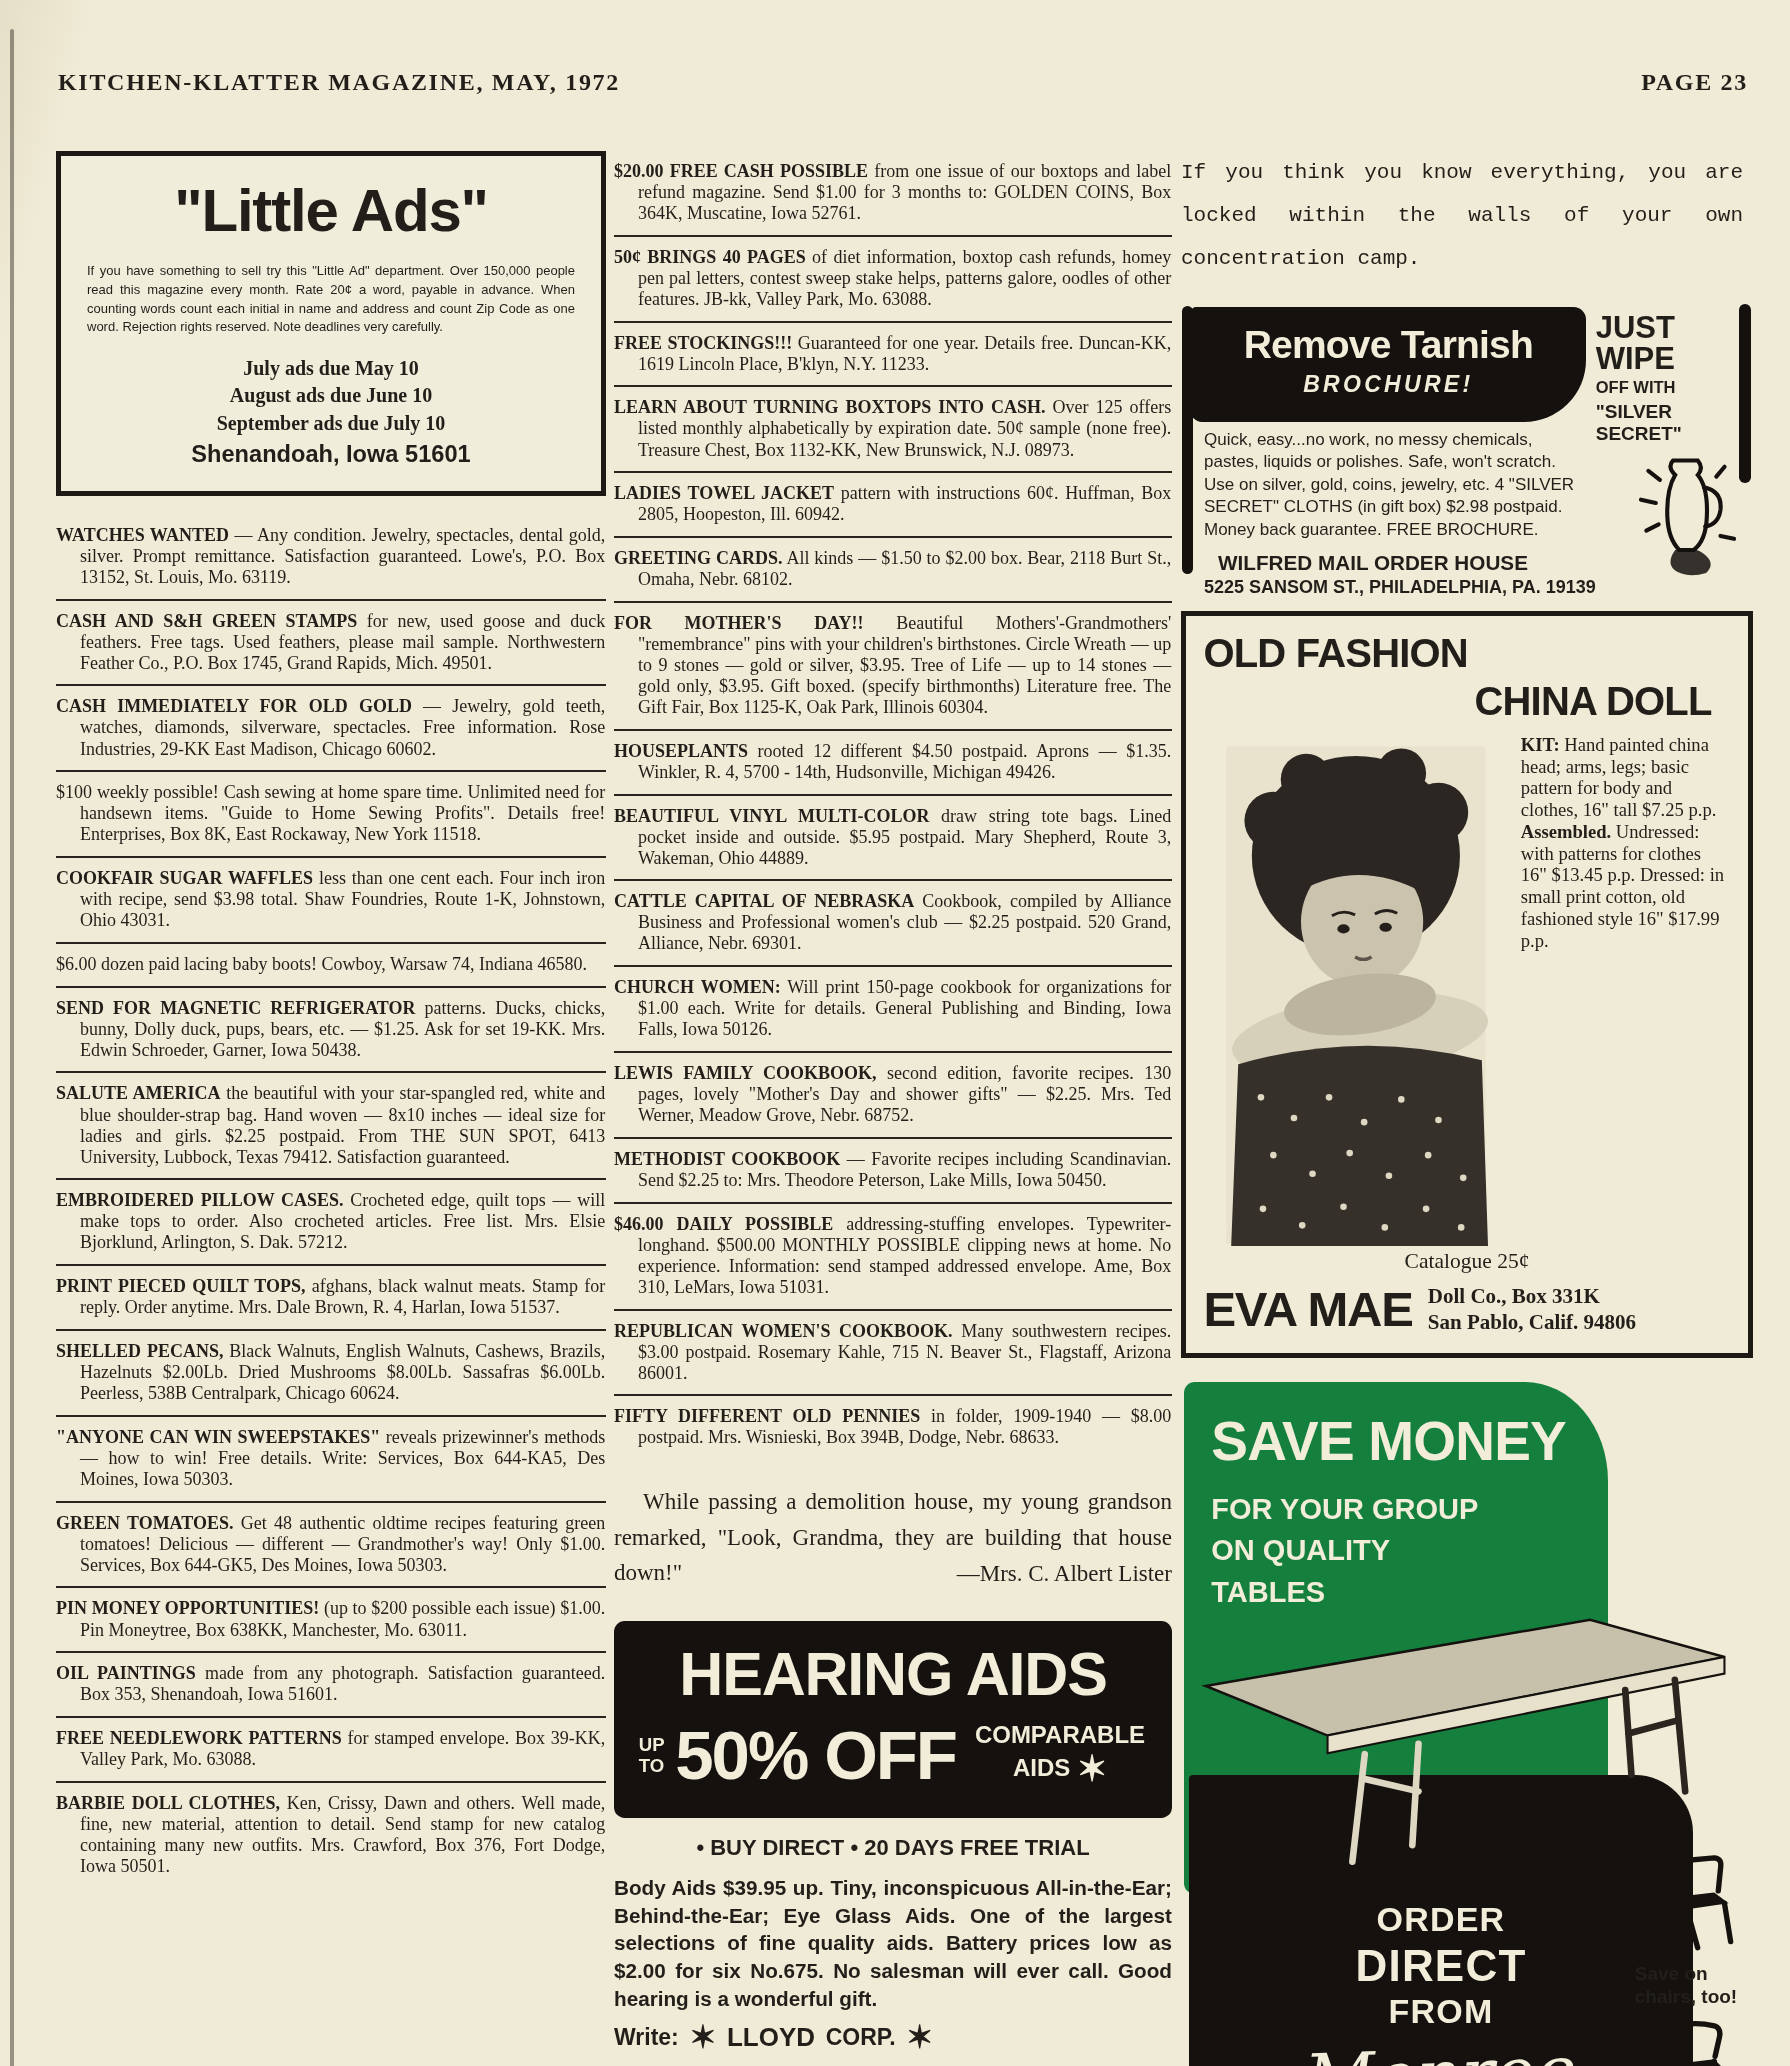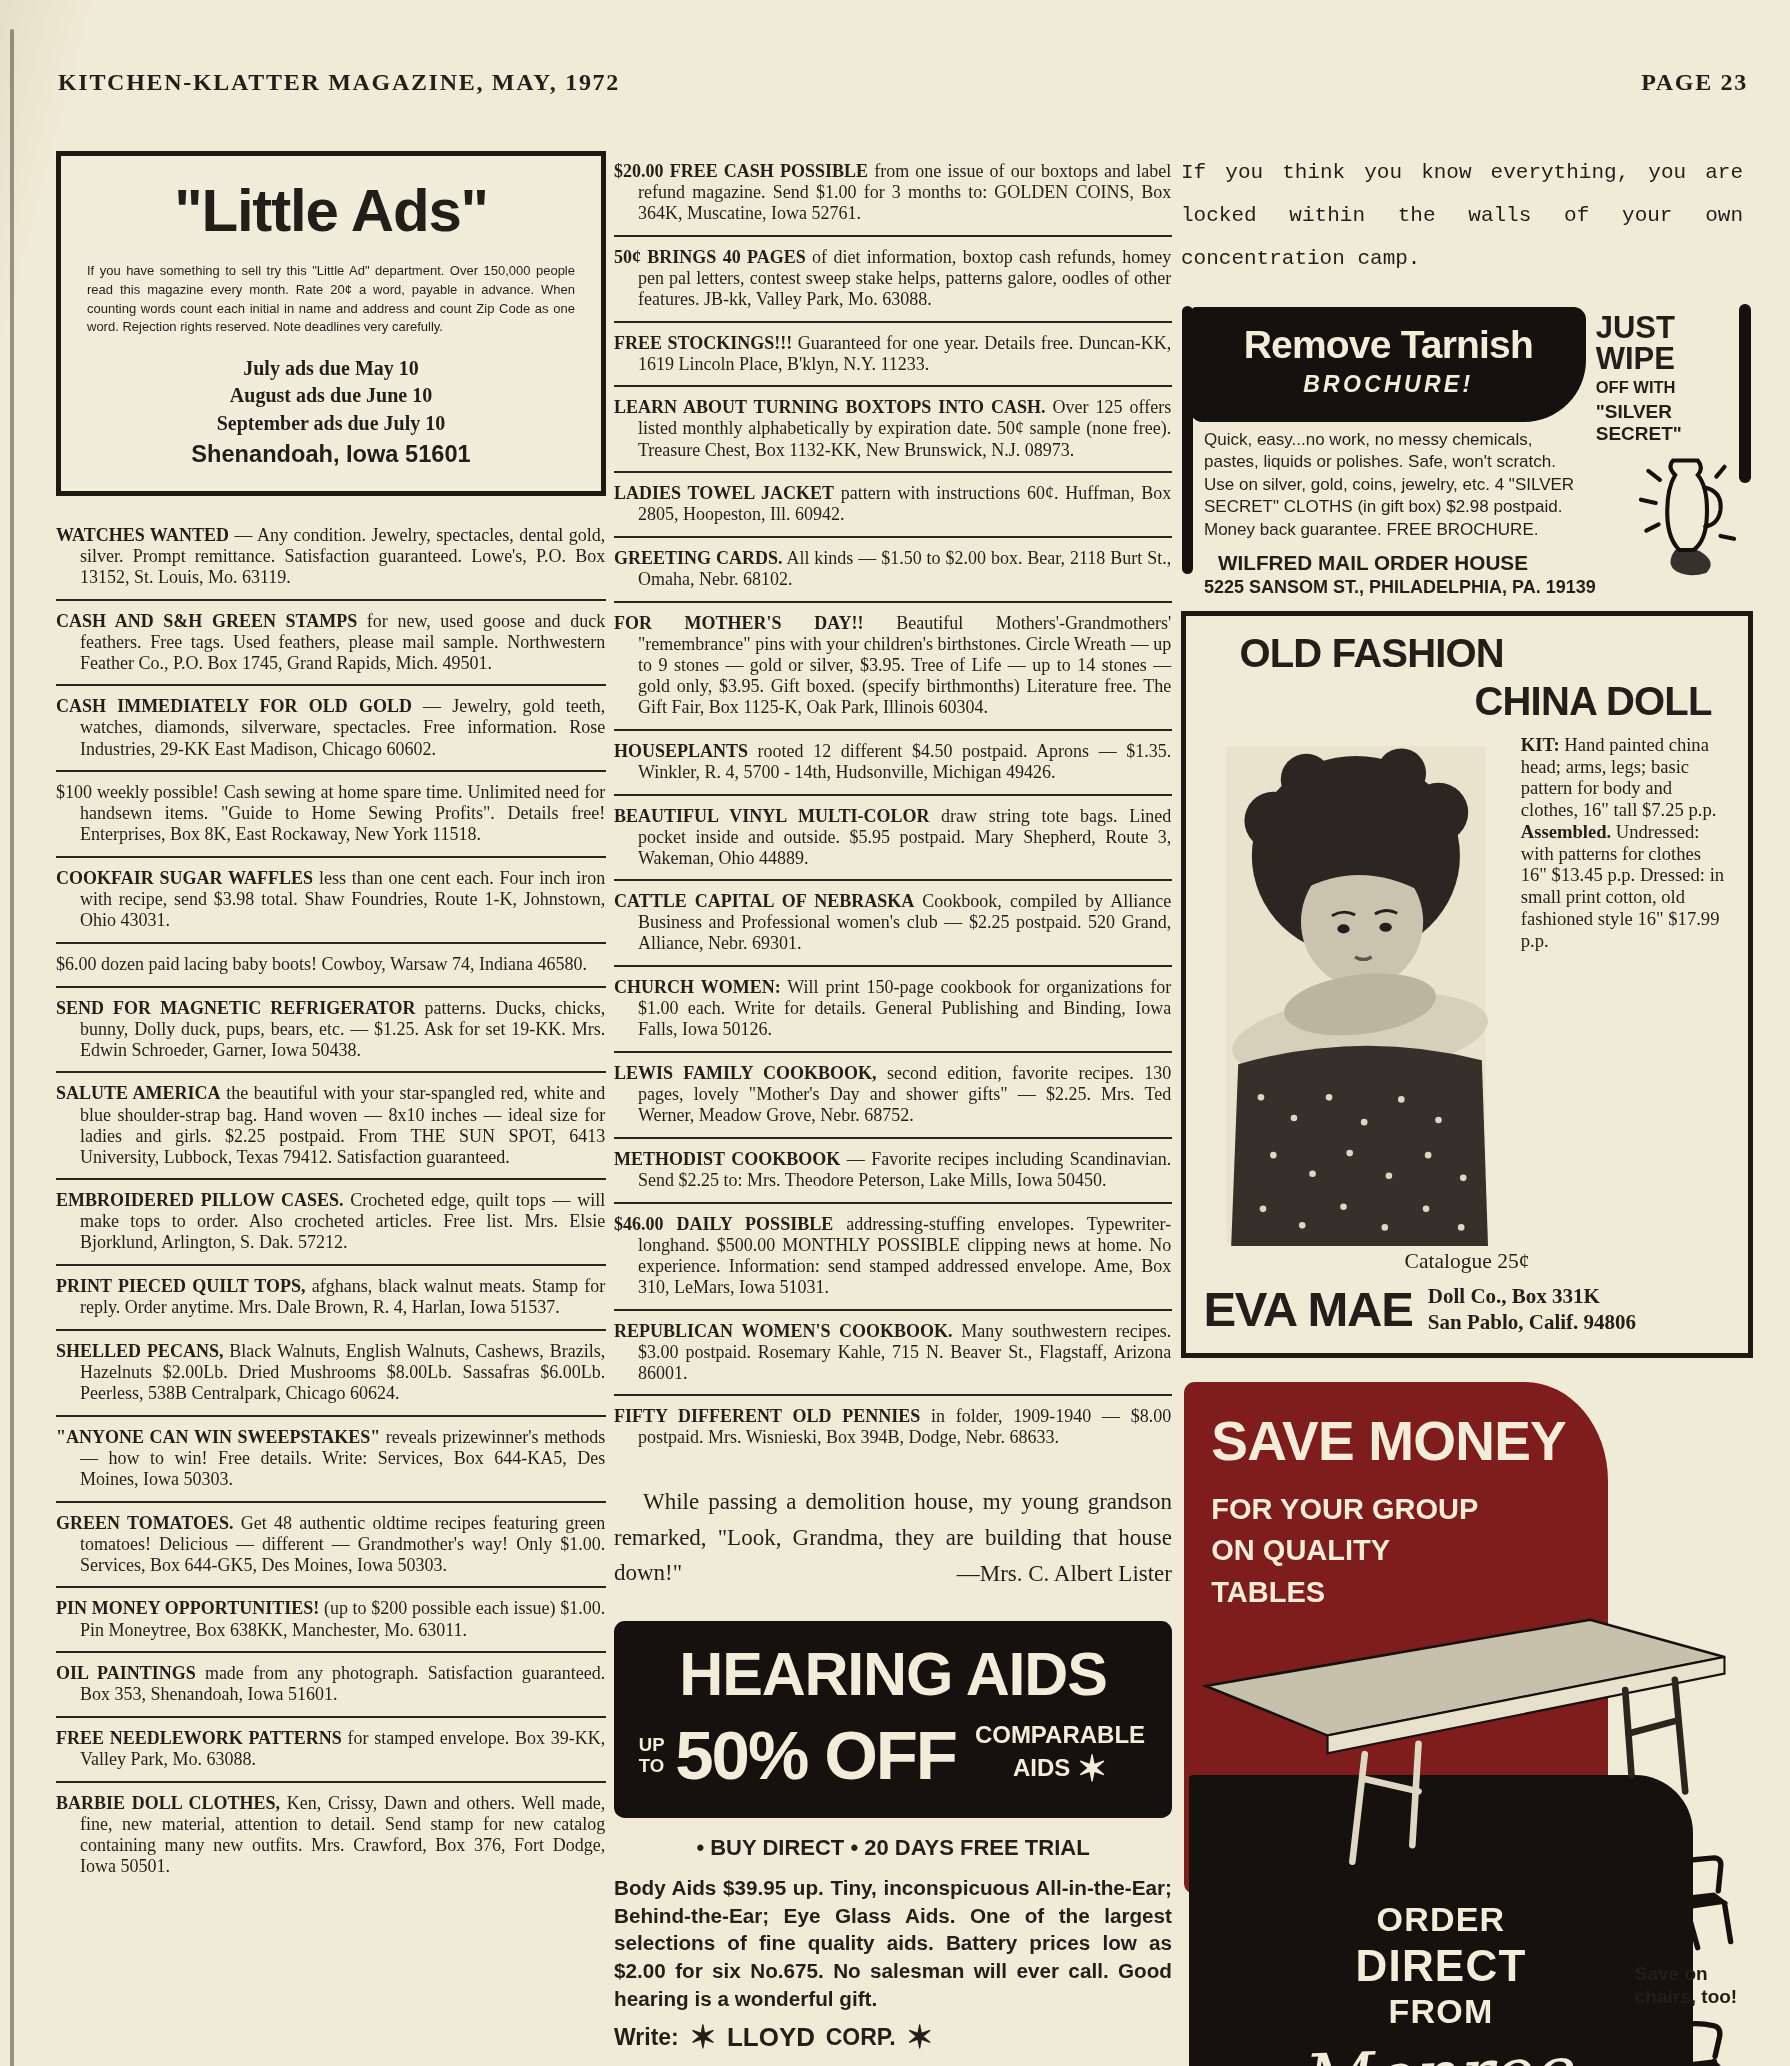--- a/index.html
+++ b/index.html
@@ -82,34 +82,34 @@
   .t-just { font-size:31px; } .t-wipe { font-size:31px; }
   .t-offwith { font-size:16.5px; margin-top:4.1px; }
   .t-ss { font-size:19px; margin-top:5px; line-height:1.15; }
   .t-body { width:67%; margin-left:23px; font-family:"Liberation Sans", sans-serif; font-size:17px; line-height:1.33; }
   .t-pitcher { position:absolute; right:14px; top:140px; }
   .t-company { margin:9px 0 0 37px; font-family:"Liberation Sans", sans-serif; font-weight:bold; font-size:20.7px; }
   .t-addr { margin:2.5px 0 0 23px; font-family:"Liberation Sans", sans-serif; font-weight:bold; font-size:18px; }
 
   
   .doll { margin-top:20.7px; border:5px solid #1d1915; padding:15px 17.4px 16.5px; }
-  .d-title1 { font-family:"Liberation Sans", sans-serif; font-weight:bold; font-size:40px; letter-spacing:-0.8px;margin-left:36px; }
+  .d-title1 { font-family:"Liberation Sans", sans-serif; font-weight:bold; font-size:40px; letter-spacing:-0.8px; }
   .d-title2 { font-family:"Liberation Sans", sans-serif; font-weight:bold; font-size:40px; letter-spacing:-0.8px; text-align:right; padding-right:19px; margin-top:2.5px; }
   .d-mid { display:flex; margin-top:10px; }
   .d-photo { width:58%; flex:none; }
   .d-kit { flex:1; padding-left:11.6px; font-size:18.6px; line-height:1.17; }
   .d-kit b { font-weight:bold; }
   .d-catalogue { text-align:center; font-size:21.5px; margin-top:2.5px; }
   .d-bottom { display:flex; align-items:center; margin-top:6.6px; }
   .d-brand { font-family:"Liberation Sans", sans-serif; font-weight:bold; font-size:49px; letter-spacing:-1.2px; flex:none; }
   .d-company { padding-left:15px; font-size:21px; font-weight:bold; line-height:1.25; }
 
   
   .monroe { position:relative; margin-top:24px; height:1236px; font-family:"Liberation Sans", sans-serif; }
-  .m-top { position:absolute; left:3.3px; top:0; width:74%; height:512px; background:#7f1d1d; color:#f2edd9;
+  .m-top { position:absolute; left:3.3px; top:0; width:74%; height:512px; background:#15803d; color:#f2edd9;
            border-radius:10.7px 83px 29px 10.7px / 10.7px 99px 29px 10.7px; padding:26.4px 20.7px 0 27px; }
   .m-save { font-size:55px; font-weight:bold; letter-spacing:-0.8px; white-space:nowrap; }
   .m-sub { font-size:29px; font-weight:bold; line-height:1.42; margin-top:16.5px; }
   .m-table-svg { position:absolute; left:5.8px; top:215px; z-index:2; }
   .m-mid { position:absolute; left:8.3px; top:393px; width:88%; height:479px; background:#14110e; color:#f2edd9;
            border-radius:4.1px 58px 16.5px 16.5px; padding-top:124px; }
   .m-order { text-align:center; font-weight:bold; line-height:1.18; letter-spacing:1.2px; }
   .m-order .o1 { font-size:34px; } .m-order .o2 { font-size:44px; } .m-order .o3 { font-size:34px; }
   .m-brand { font-family:"DejaVu Serif", serif; font-style:italic; font-size:69px; text-align:center; transform:rotate(-2deg); margin-top:3.3px; }
   .m-chairs { position:absolute; right:0; top:471px; width:124px; text-align:center; z-index:3; }

